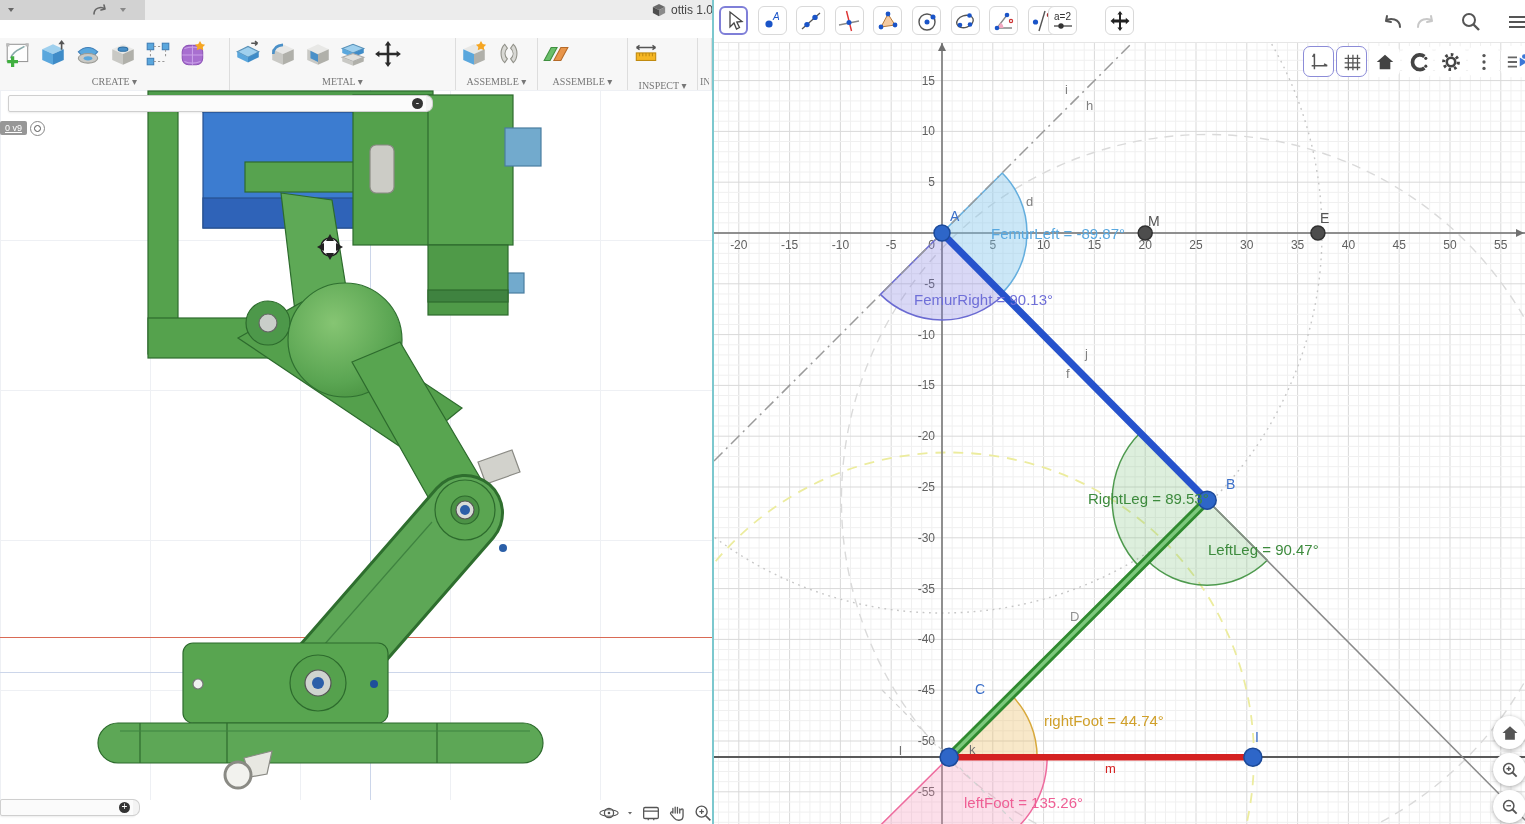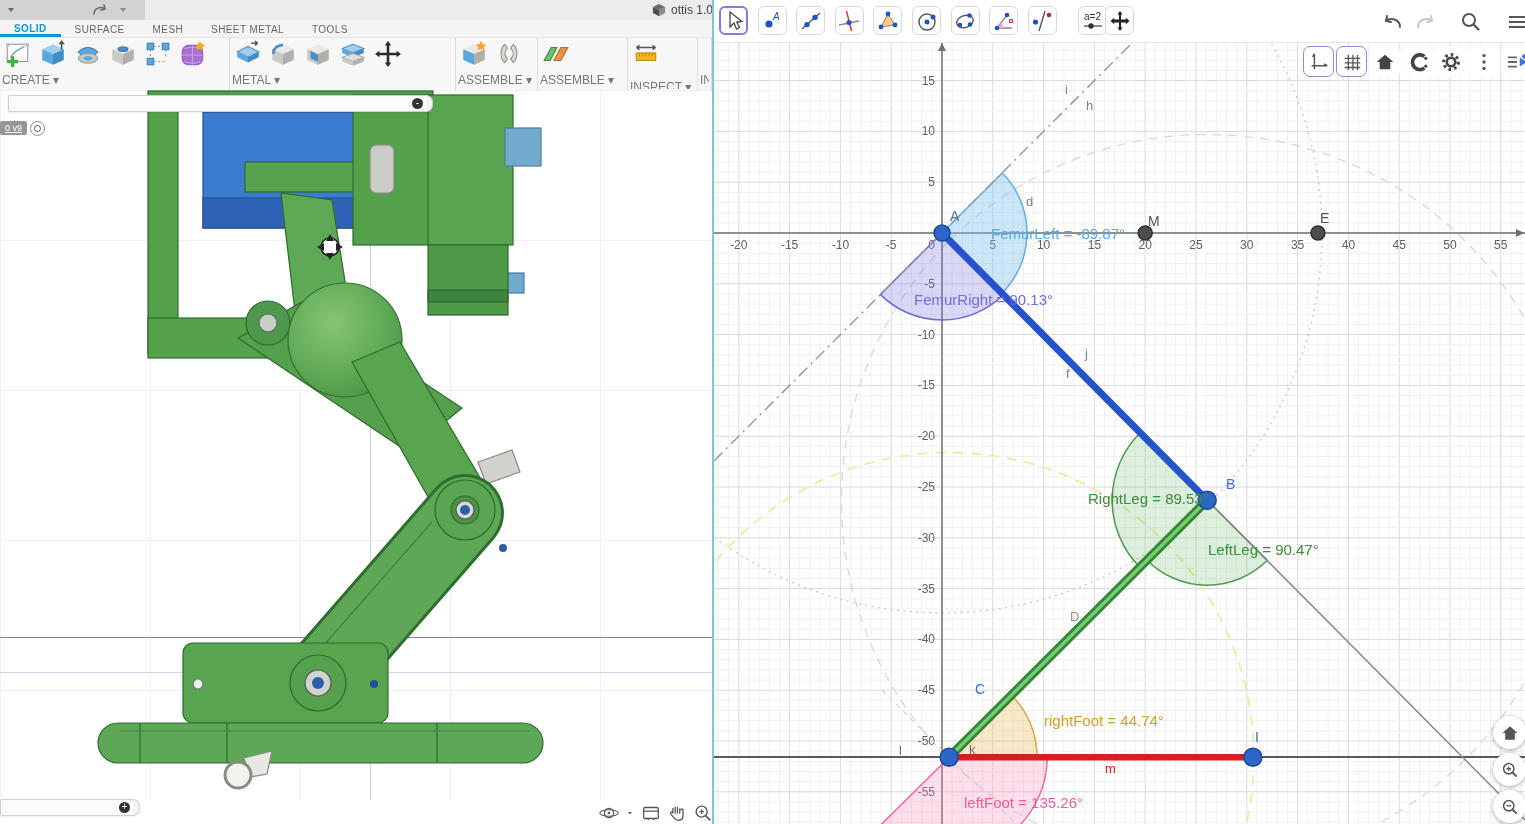--- a/index.html
+++ b/index.html
@@ -15,21 +15,21 @@
   .f-tabs{position:absolute;left:0;top:20px;width:712px;height:17px;background:#f4f4f4;
           display:flex;align-items:stretch;font-size:10px;border-bottom:1px solid #e4e4e4;}
   .f-tab{padding:2px 14px 0 14px;color:#666;letter-spacing:.4px;display:flex;align-items:center;}
   .f-tab.active{color:#0a97d5;font-weight:bold;border-bottom:3px solid #0a97d5;}
   .f-ribbon{position:absolute;left:0;top:38px;width:712px;height:52px;background:#f7f7f7;
             display:flex;border-bottom:1px solid #e0e0e0;}
   .f-group{display:flex;flex-direction:column;justify-content:space-between;
            border-right:1px solid #ddd;padding:2px 2px 1px 2px;box-sizing:border-box;}
   .f-icons{display:flex;gap:7px;align-items:center;padding-left:2px;}
   .f-ic{width:28px;height:28px;display:block;}
-  .f-grouplabel{font-size:12px;color:#777;text-align:left;padding-bottom:2px;white-space:nowrap;overflow:hidden;}
+  .f-grouplabel{font-size:10px;color:#777;text-align:center;padding-bottom:2px;white-space:nowrap;overflow:hidden;font-family:Liberation Serif, serif;}
   .f-viewport{position:absolute;left:0;top:90px;width:712px;height:710px;background:#fff;
      background-image:
        repeating-linear-gradient(to right,#eef0f4 0,#eef0f4 1px,transparent 1px,transparent 150px),
        repeating-linear-gradient(to bottom,#eef0f4 0,#eef0f4 1px,transparent 1px,transparent 150px);}
   .f-redline{position:absolute;left:0;top:547px;width:712px;height:1px;background:#d96a55;}
   .f-bluev{position:absolute;left:370px;top:0;width:1px;height:710px;background:#ccd6ea;}
   .f-blueh{position:absolute;left:0;top:582px;width:712px;height:1px;background:#ccd6ea;}
   .f-collapsebar{position:absolute;background:#fbfbfb;border:1px solid #cfcfcf;border-radius:2px;
       height:15px;display:flex;align-items:center;justify-content:flex-end;box-shadow:0 1px 2px rgba(0,0,0,.08);}
   .f-roundbtn{width:11px;height:11px;border-radius:50%;background:#333;color:#fff;font-size:10px;line-height:10px;
@@ -79,27 +79,20 @@
         </svg>
     </div>
     <div class="f-title">
       <svg width="14" height="14" viewBox="0 0 16 16">
         <polygon points="8,1 15,4.5 8,8 1,4.5" fill="#6a6a6a"></polygon>
         <polygon points="1,4.5 8,8 8,15 1,11.5" fill="#4d4d4d"></polygon>
         <polygon points="8,8 15,4.5 15,11.5 8,15" fill="#8a8a8a"></polygon>
       </svg>
       <span>ottis 1.0</span>
     </div>
-    <div class="f-tabs" id="f-tabs">
-        <div class="f-tab active">SOLID</div>
-        <div class="f-tab">SURFACE</div>
-        <div class="f-tab">MESH</div>
-        <div class="f-tab">SHEET METAL</div>
-        <div class="f-tab">TOOLS</div>
-      </div>
     <div class="f-ribbon" id="f-ribbon">
         <div class="f-group" style="width: 230px;">
           <div class="f-icons">
             <svg viewBox="0 0 26 26" class="f-ic">
               <rect x="3" y="4" width="19" height="16" fill="#fdfdfd" stroke="#999"></rect>
               <path d="M6 17 C9 9 15 9 19 6" stroke="#8aa" fill="none" stroke-width="1.4"></path>
               <rect x="2" y="3" width="3" height="3" fill="#bbb"></rect>
               <rect x="20" y="3" width="3" height="3" fill="#bbb"></rect>
               <path d="M3 20 h10 M8 15 v10" stroke="#3faf3f" stroke-width="3"></path>
             </svg>
@@ -607,21 +600,21 @@
             <circle cx="19" cy="12" r="1.6" fill="none" stroke="#c33" stroke-width="1.2"></circle>
           </svg>
         </div>
         <div class="g-tool" style="left: 313.8px;">
           <svg viewBox="0 0 24 24" width="24" height="24">
             <line x1="15" y1="2" x2="9" y2="22" stroke="#555" stroke-width="1.4"></line>
             <circle cx="5.5" cy="13" r="2.6" fill="#1a54c8"></circle>
             <circle cx="19" cy="6" r="2.3" fill="#a03030"></circle>
           </svg>
         </div>
-        <div class="g-tool" style="left: 364px;">
+        <div class="g-tool" style="left: 334px;">
           <svg viewBox="0 0 24 24" width="24" height="24">
             <text x="3" y="11" font-size="10" fill="#333">a=2</text>
             <line x1="3" y1="17" x2="21" y2="17" stroke="#555" stroke-width="1.4"></line>
             <circle cx="10" cy="17" r="2.7" fill="#333"></circle>
           </svg>
         </div>
         <div class="g-tool" style="left: 391px;">
           <svg viewBox="0 0 24 24" width="24" height="24">
             <path d="M12 2 L14.6 5.6 H13 V10.4 H17.8 V8.8 L21.5 12 L17.8 15.2 V13.6 H13 V18.4 H14.6 L12 22 L9.4 18.4 H11 V13.6 H6.2 V15.2 L2.5 12 L6.2 8.8 V10.4 H11 V5.6 H9.4 Z" fill="#222"></path>
           </svg>

